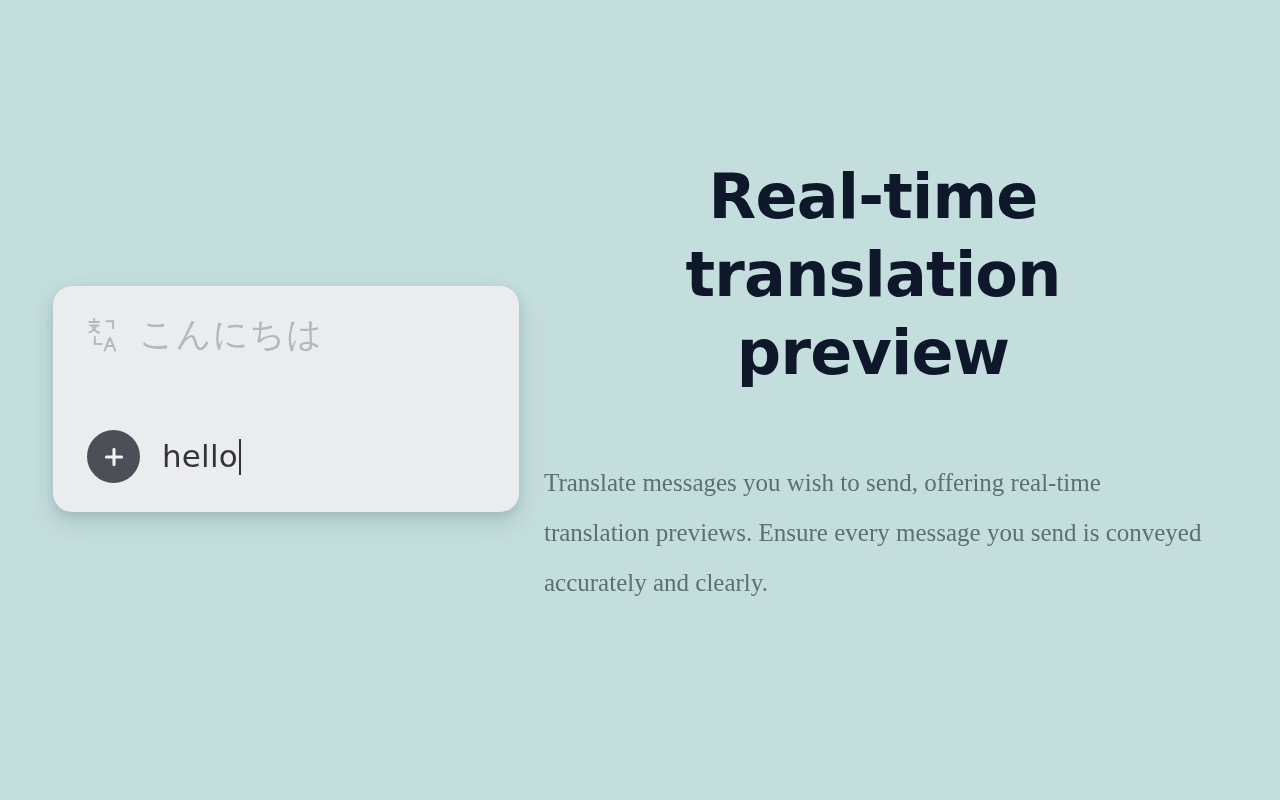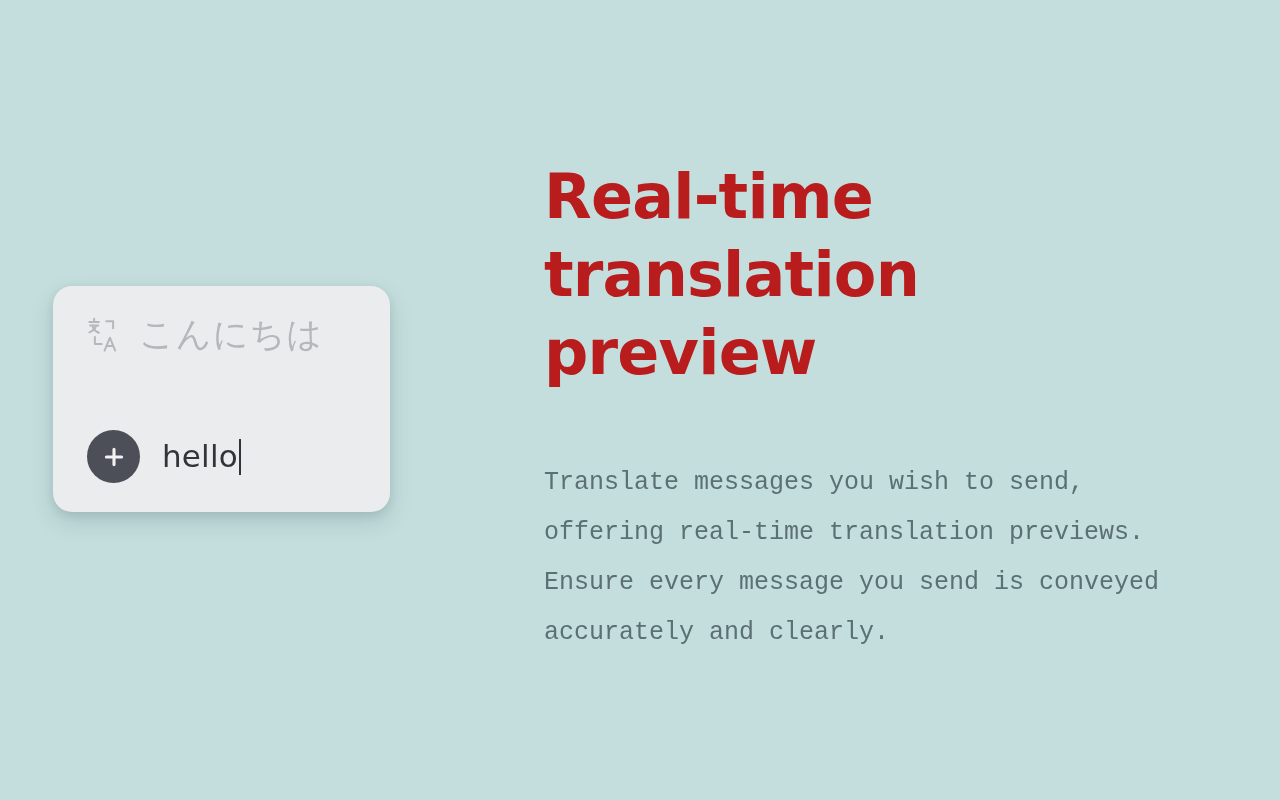--- a/index.html
+++ b/index.html
@@ -21,21 +21,21 @@
     width: 1280px;
     height: 800px;
     background: #c4dedd;
   }
 
   
   .composer-card {
     position: absolute;
     left: 53px;
     top: 286px;
-    width: 337px;
+    width: 466px;
     height: 226px;
     background: #ebecee;
     border-radius: 19px;
     box-sizing: border-box;
     box-shadow: 0 10px 22px rgba(40, 70, 75, 0.17),
                 0 3px 8px rgba(40, 70, 75, 0.10);
   }
 
   .translation-preview-row {
     position: absolute;
@@ -121,27 +121,28 @@
     width: 658px;
   }
 
   .headline {
     margin: 0;
     font-family: "DejaVu Sans", "Liberation Sans", sans-serif;
     font-size: 62px;
     font-weight: 700;
     line-height: 1.26;
     letter-spacing: -0.8px;
-    color: #b91c1c;
+    color: #0f172a;
+    text-align: center;
   }
 
   .body-copy {
     margin: 0;
     padding-top: 66px;
-    font-family: Liberation Mono, monospace;
+    font-family: Liberation Serif, serif;
     font-size: 25px;
     font-weight: 400;
     line-height: 2.0;
     color: #5c7074;
     text-align: left;
   }
 </style>
 </head>
 <body>
 

